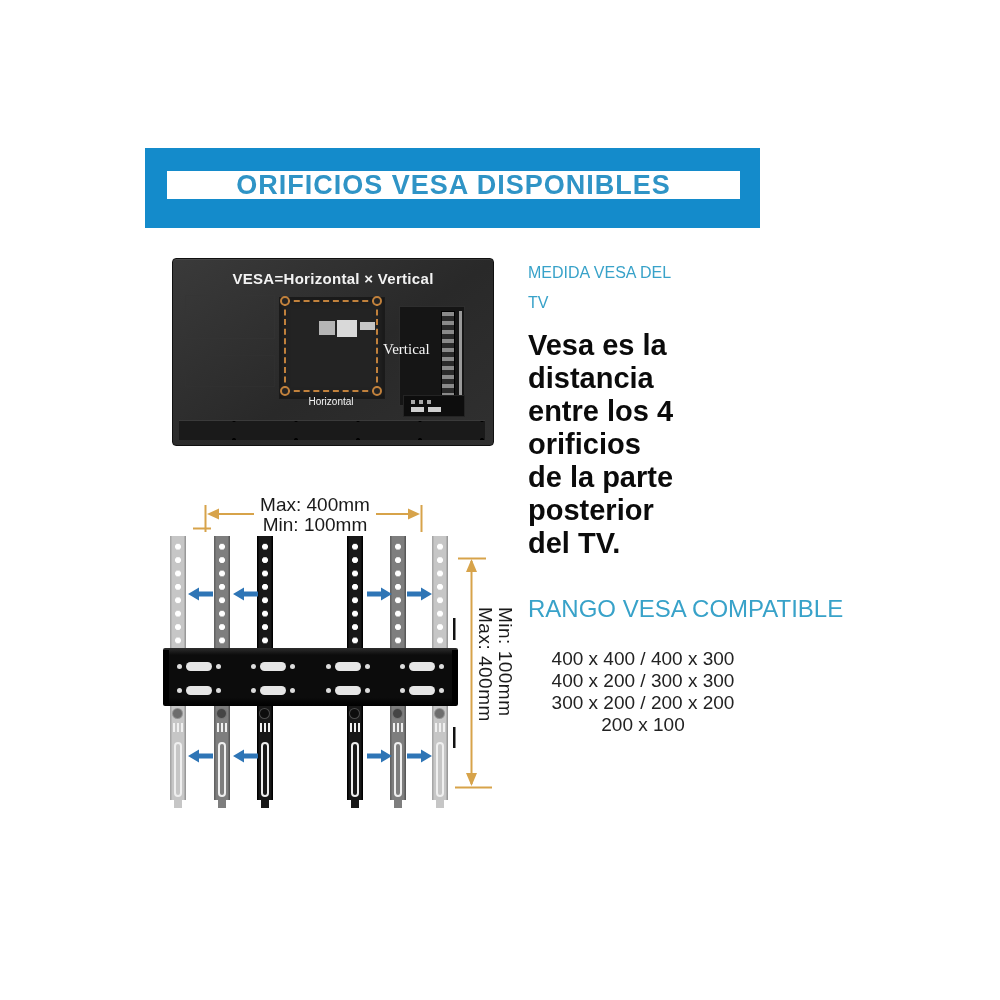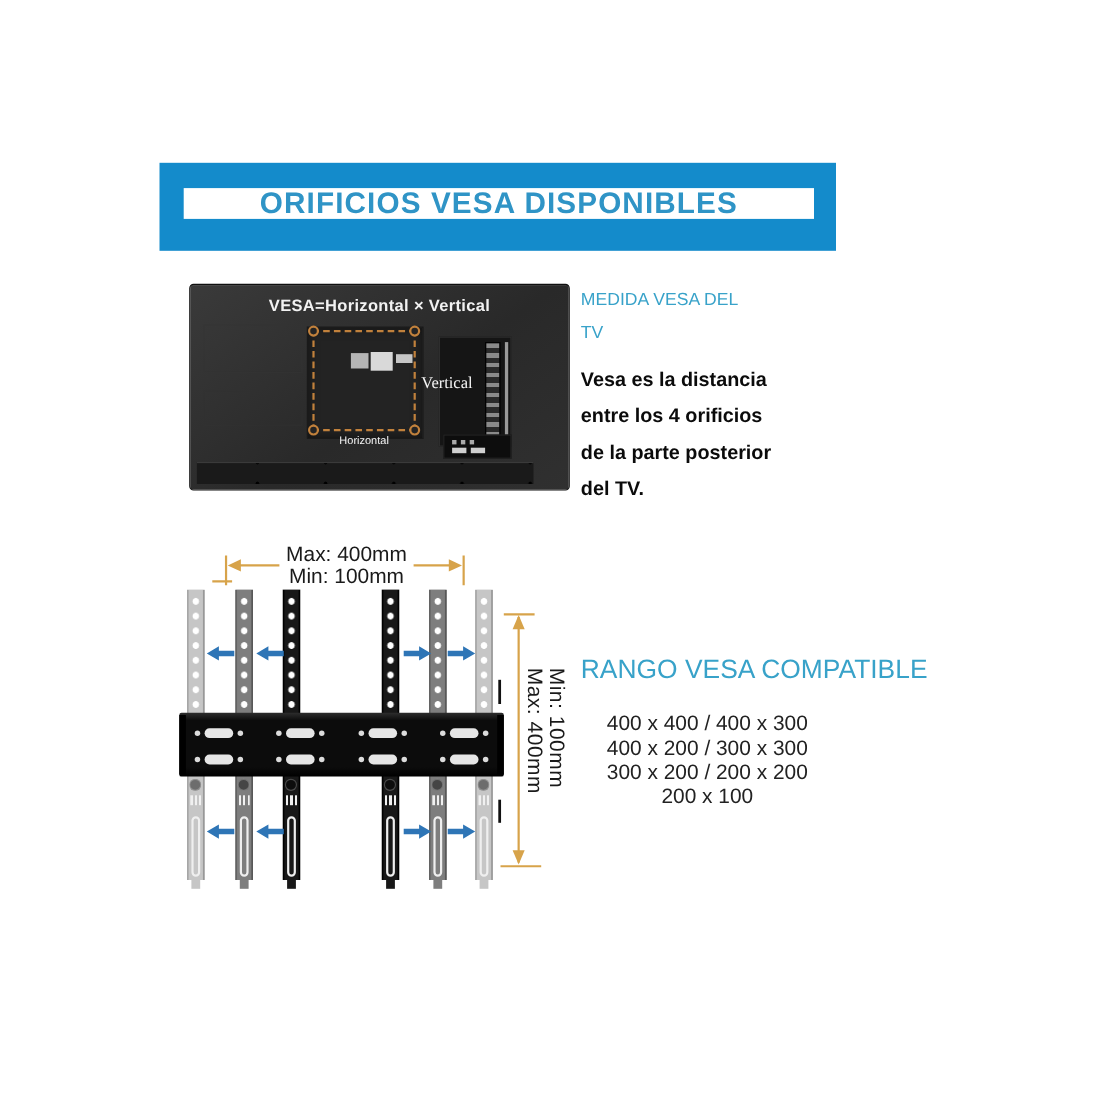--- a/index.html
+++ b/index.html
@@ -8,21 +8,21 @@
 
   
   .banner { position:absolute; left:145px; top:148px; width:615px; height:80px; background:#148BCB; }
   .banner-box { position:absolute; left:22px; top:23px; width:573px; height:28px; background:#ffffff;
                 display:flex; align-items:center; justify-content:center; }
   .banner-title { color:#2F94C6; font-size:27px; font-weight:bold; letter-spacing:1px; white-space:nowrap; }
 
   
   .tv { position:absolute; left:172px; top:258px; width:320px; height:186px;
         background:linear-gradient(145deg,#3a3a3a 0%,#292929 55%,#303030 100%);
-        border:1px solid #101010; border-radius:4px; box-shadow:inset 0 1px 0 rgba(255,255,255,.08);padding-left:24px; }
+        border:1px solid #101010; border-radius:4px; box-shadow:inset 0 1px 0 rgba(255,255,255,.08); }
   .tv-caption { position:absolute; left:0; top:11px; width:100%; text-align:center; color:#f2f2f2;
                 font-size:15px; font-weight:bold; letter-spacing:.3px; }
   .tv-panel { position:absolute; border:1px solid #343434; }
   .tv-recess { position:absolute; left:106px; top:38px; width:104px; height:100px; background:#232323;
                border:1px solid #1a1a1a; box-shadow:inset 0 0 10px rgba(0,0,0,.55); }
   .vesa-square { position:absolute; left:111px; top:41px; width:94px; height:92px;
                  border:2px dashed #c1813c; box-sizing:border-box; }
   .corner { position:absolute; width:10px; height:10px; border:2px solid #c1813c; border-radius:50%;
             background:#242424; box-sizing:border-box; }
   .c-tl{left:-6px;top:-6px} .c-tr{right:-6px;top:-6px} .c-bl{left:-6px;bottom:-6px} .c-br{right:-6px;bottom:-6px}
@@ -43,21 +43,21 @@
   .pbs2 { left:15px; top:4px; width:4px; height:4px; background:#aaa; }
   .pbs3 { left:23px; top:4px; width:4px; height:4px; background:#aaa; }
   .tv-bottombar { position:absolute; left:6px; top:161px; width:306px; height:19px; background:#1a1a1a;
                   border-top:1px solid #3a3a3a;
                   background-image:radial-gradient(circle,#000 1.5px,rgba(0,0,0,0) 2px);
                   background-size:62px 19px; background-position:24px 9px; }
 
   
   .medida { position:absolute; left:528px; top:258px; width:260px; }
   .cyan-h { color:#38A2C9; font-size:16px; line-height:30px; }
-  .body-bold { margin-top:11px; color:#0b0b0b; font-size:18px; font-weight:bold; line-height:33px; }
+  .body-bold { margin-top:11px; color:#0b0b0b; font-size:29px; font-weight:bold; line-height:33px; }
 
   
   .bracket { position:absolute; left:155px; top:495px; width:360px; height:335px; }
   .rail { position:absolute; top:41px; width:16px; height:264px; z-index:1; }
   .rail.light { background:#c6c6c6; box-shadow:inset 1.5px 0 0 #a6a6a6, inset -1.5px 0 0 #989898; }
   .rail.mid   { background:#7e7e7e; box-shadow:inset 1.5px 0 0 #636363, inset -1.5px 0 0 #585858; }
   .rail.dark  { background:#181818; box-shadow:inset 1.5px 0 0 #000, inset -1.5px 0 0 #000; }
   .rail-holes { position:absolute; top:4px; left:0; right:0; height:108px;
                 background-image:radial-gradient(circle,#ffffff 2.7px,rgba(255,255,255,0) 3.3px);
                 background-size:16px 13.4px; background-repeat:repeat-y; }

